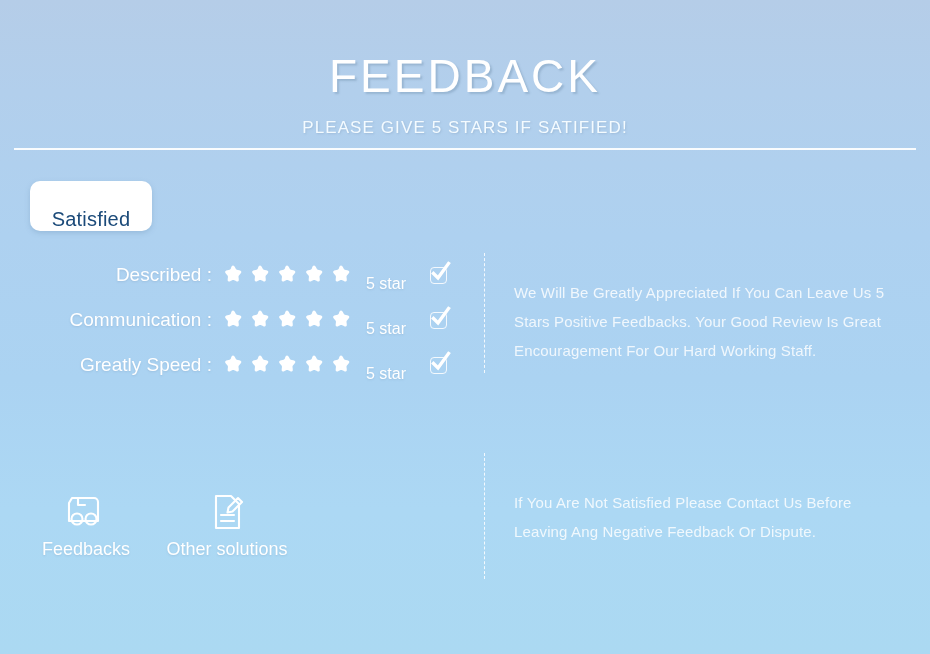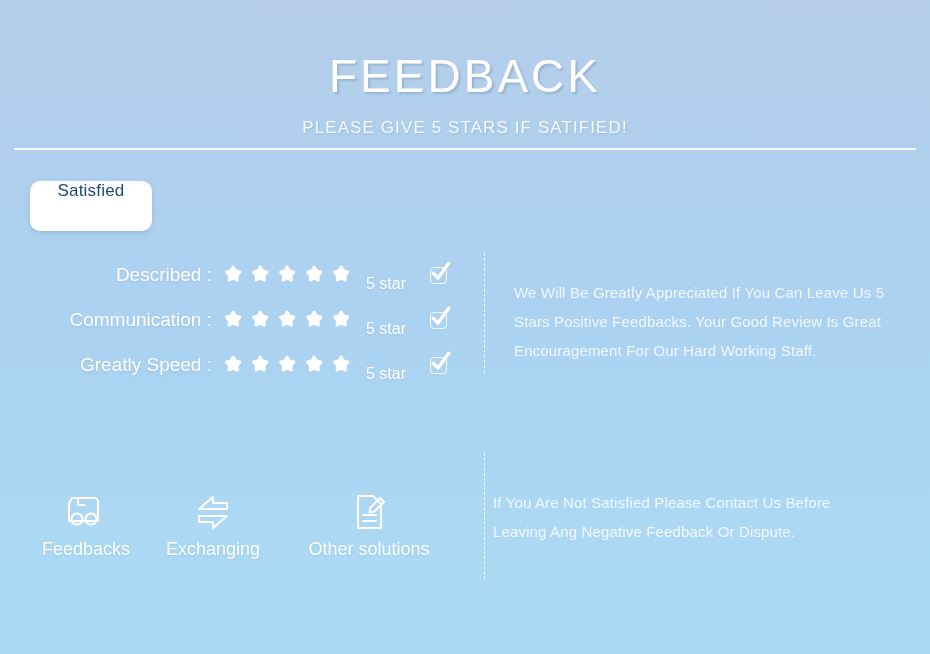--- a/index.html
+++ b/index.html
@@ -59,23 +59,23 @@
     background: #ffffff;
     opacity: 0.92;
   }
 
   
   .pill {
     position: absolute;
     background: #ffffff;
     border-radius: 10px;
     color: #1b4a79;
-    font-size: 17px;
-    display: flex;
-    align-items: flex-start;
+    font-size: 20px;
+    display: flex;
+    align-items: flex-end;
     justify-content: center;
     box-shadow: 0 2px 5px rgba(110,145,180,0.35);
     letter-spacing: 0.2px;
   }
   #pill-satisfied {
     left: 30px;
     top: 181px;
     width: 122px;
     height: 50px;
   }
@@ -157,21 +157,21 @@
 
   
   .note {
     position: absolute;
     color: rgba(255,255,255,0.82);
     font-size: 15px;
     line-height: 29px;
     letter-spacing: 0.15px;
   }
   #note-satisfied { left: 514px; top: 270px; width: 392px; margin-top: 8px; }
-  #note-unsatisfied { left: 493px; top: 488px; width: 380px; }
+  #note-unsatisfied { left: 514px; top: 488px; width: 380px; }
 
   
   .solutions {
     position: absolute;
     left: 30px;
     top: 489px;
     width: 440px;
     display: flex;
   }
   .solution {
@@ -321,29 +321,20 @@
         <svg width="44" height="40" viewBox="0 0 44 40">
           <path d="M8 6 H30 a4 4 0 0 1 4 4 V29 H5 V11 Z"></path>
           <path d="M14 6 V13 H21"></path>
           <circle cx="13" cy="27" r="5.5"></circle>
           <circle cx="27" cy="27" r="5.5"></circle>
         </svg>
       </div>
       <div class="sol-label">Feedbacks</div>
     </div>
 
-    <div class="solution" id="sol-1">
-      <div class="sol-icon">
-        <svg width="44" height="40" viewBox="0 0 44 40">
-          <path d="M8 17 L22 5 L22 11 L36 11 L36 17 Z"></path>
-          <path d="M36 24 L22 36 L22 30 L8 30 L8 24 Z"></path>
-        </svg>
-      </div>
-      <div class="sol-label">Exchanging</div>
-    </div>
 
     <div class="solution" id="sol-2">
       <div class="sol-icon">
         <svg width="44" height="40" viewBox="0 0 44 40">
           <path d="M11 4 H26 L34 12 V36 H11 Z"></path>
           <path d="M16 23 H29"></path>
           <path d="M16 29 H29"></path>
           <path d="M23.5 15.5 L33 6 L37 10 L27.5 19.5 L22.5 20.5 Z"></path>
         </svg>
       </div>

